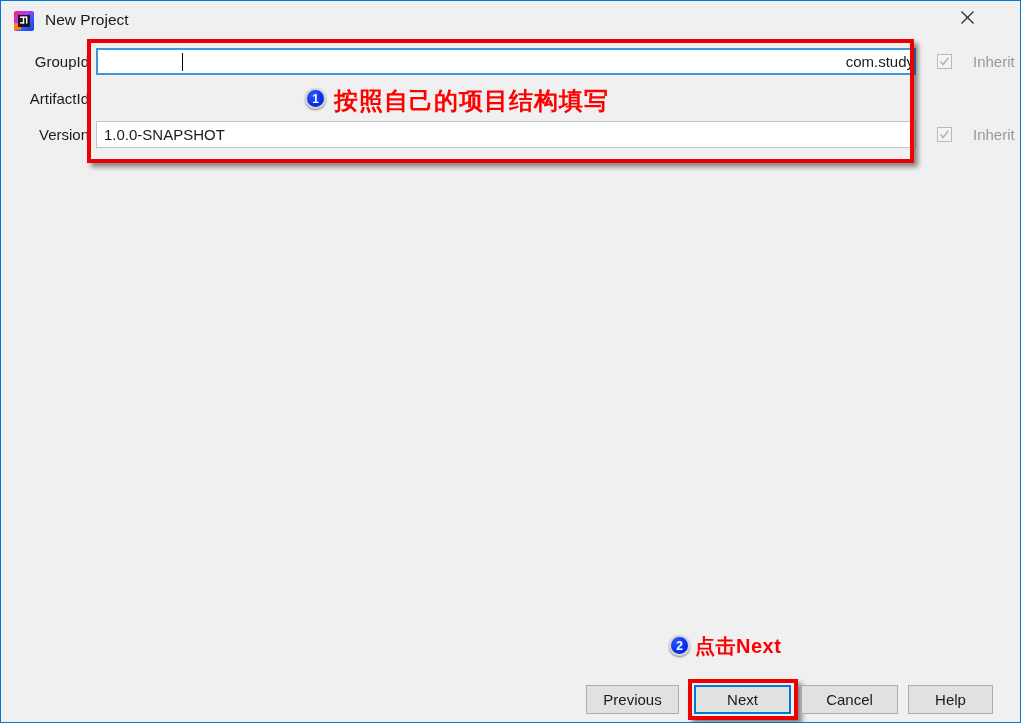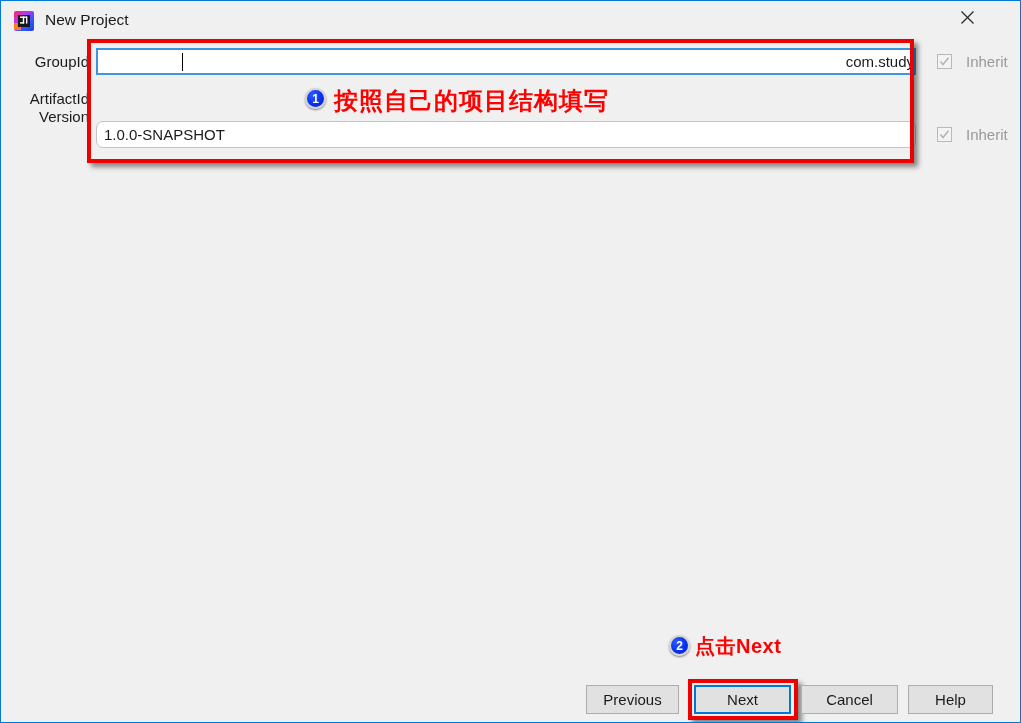--- a/index.html
+++ b/index.html
@@ -91,21 +91,21 @@
     height: 18px;
     background: #000;
   }
 
   
   .inherit-row {
     position: absolute;
     left: 936px;
     display: flex;
     align-items: center;
-    gap: 14px;
+    gap: 21px;
     white-space: nowrap;
   }
   .chk {
     width: 15px; height: 15px;
     border: 1px solid #b9b9b9;
     background: #f3f3f3;
     box-sizing: border-box;
     position: relative;
     flex: none;
   }
@@ -236,22 +236,22 @@
     <span class="chk">
       <svg width="11" height="11" viewBox="0 0 11 11">
         <polyline points="1.5,5.5 4,8.5 9.5,1.8" fill="none" stroke="#b3b3b3" stroke-width="1.5"></polyline>
       </svg>
     </span>
     <span class="inherit-label">Inherit</span>
   </div>
 
   <div class="form-label" style="top:89px;">ArtifactId</div>
 
-  <div class="form-label" style="top:107px;">Version</div>
-  <input class="text-field" style="top: 120px; border-radius: 7px;" type="text" value="1.0.0-SNAPSHOT">
+  <div class="form-label" style="top:125px;">Version</div>
+  <input class="text-field" style="top: 120px;" type="text" value="1.0.0-SNAPSHOT">
 
   <div class="inherit-row" style="top:125px;">
     <span class="chk">
       <svg width="11" height="11" viewBox="0 0 11 11">
         <polyline points="1.5,5.5 4,8.5 9.5,1.8" fill="none" stroke="#b3b3b3" stroke-width="1.5"></polyline>
       </svg>
     </span>
     <span class="inherit-label">Inherit</span>
   </div>
 

